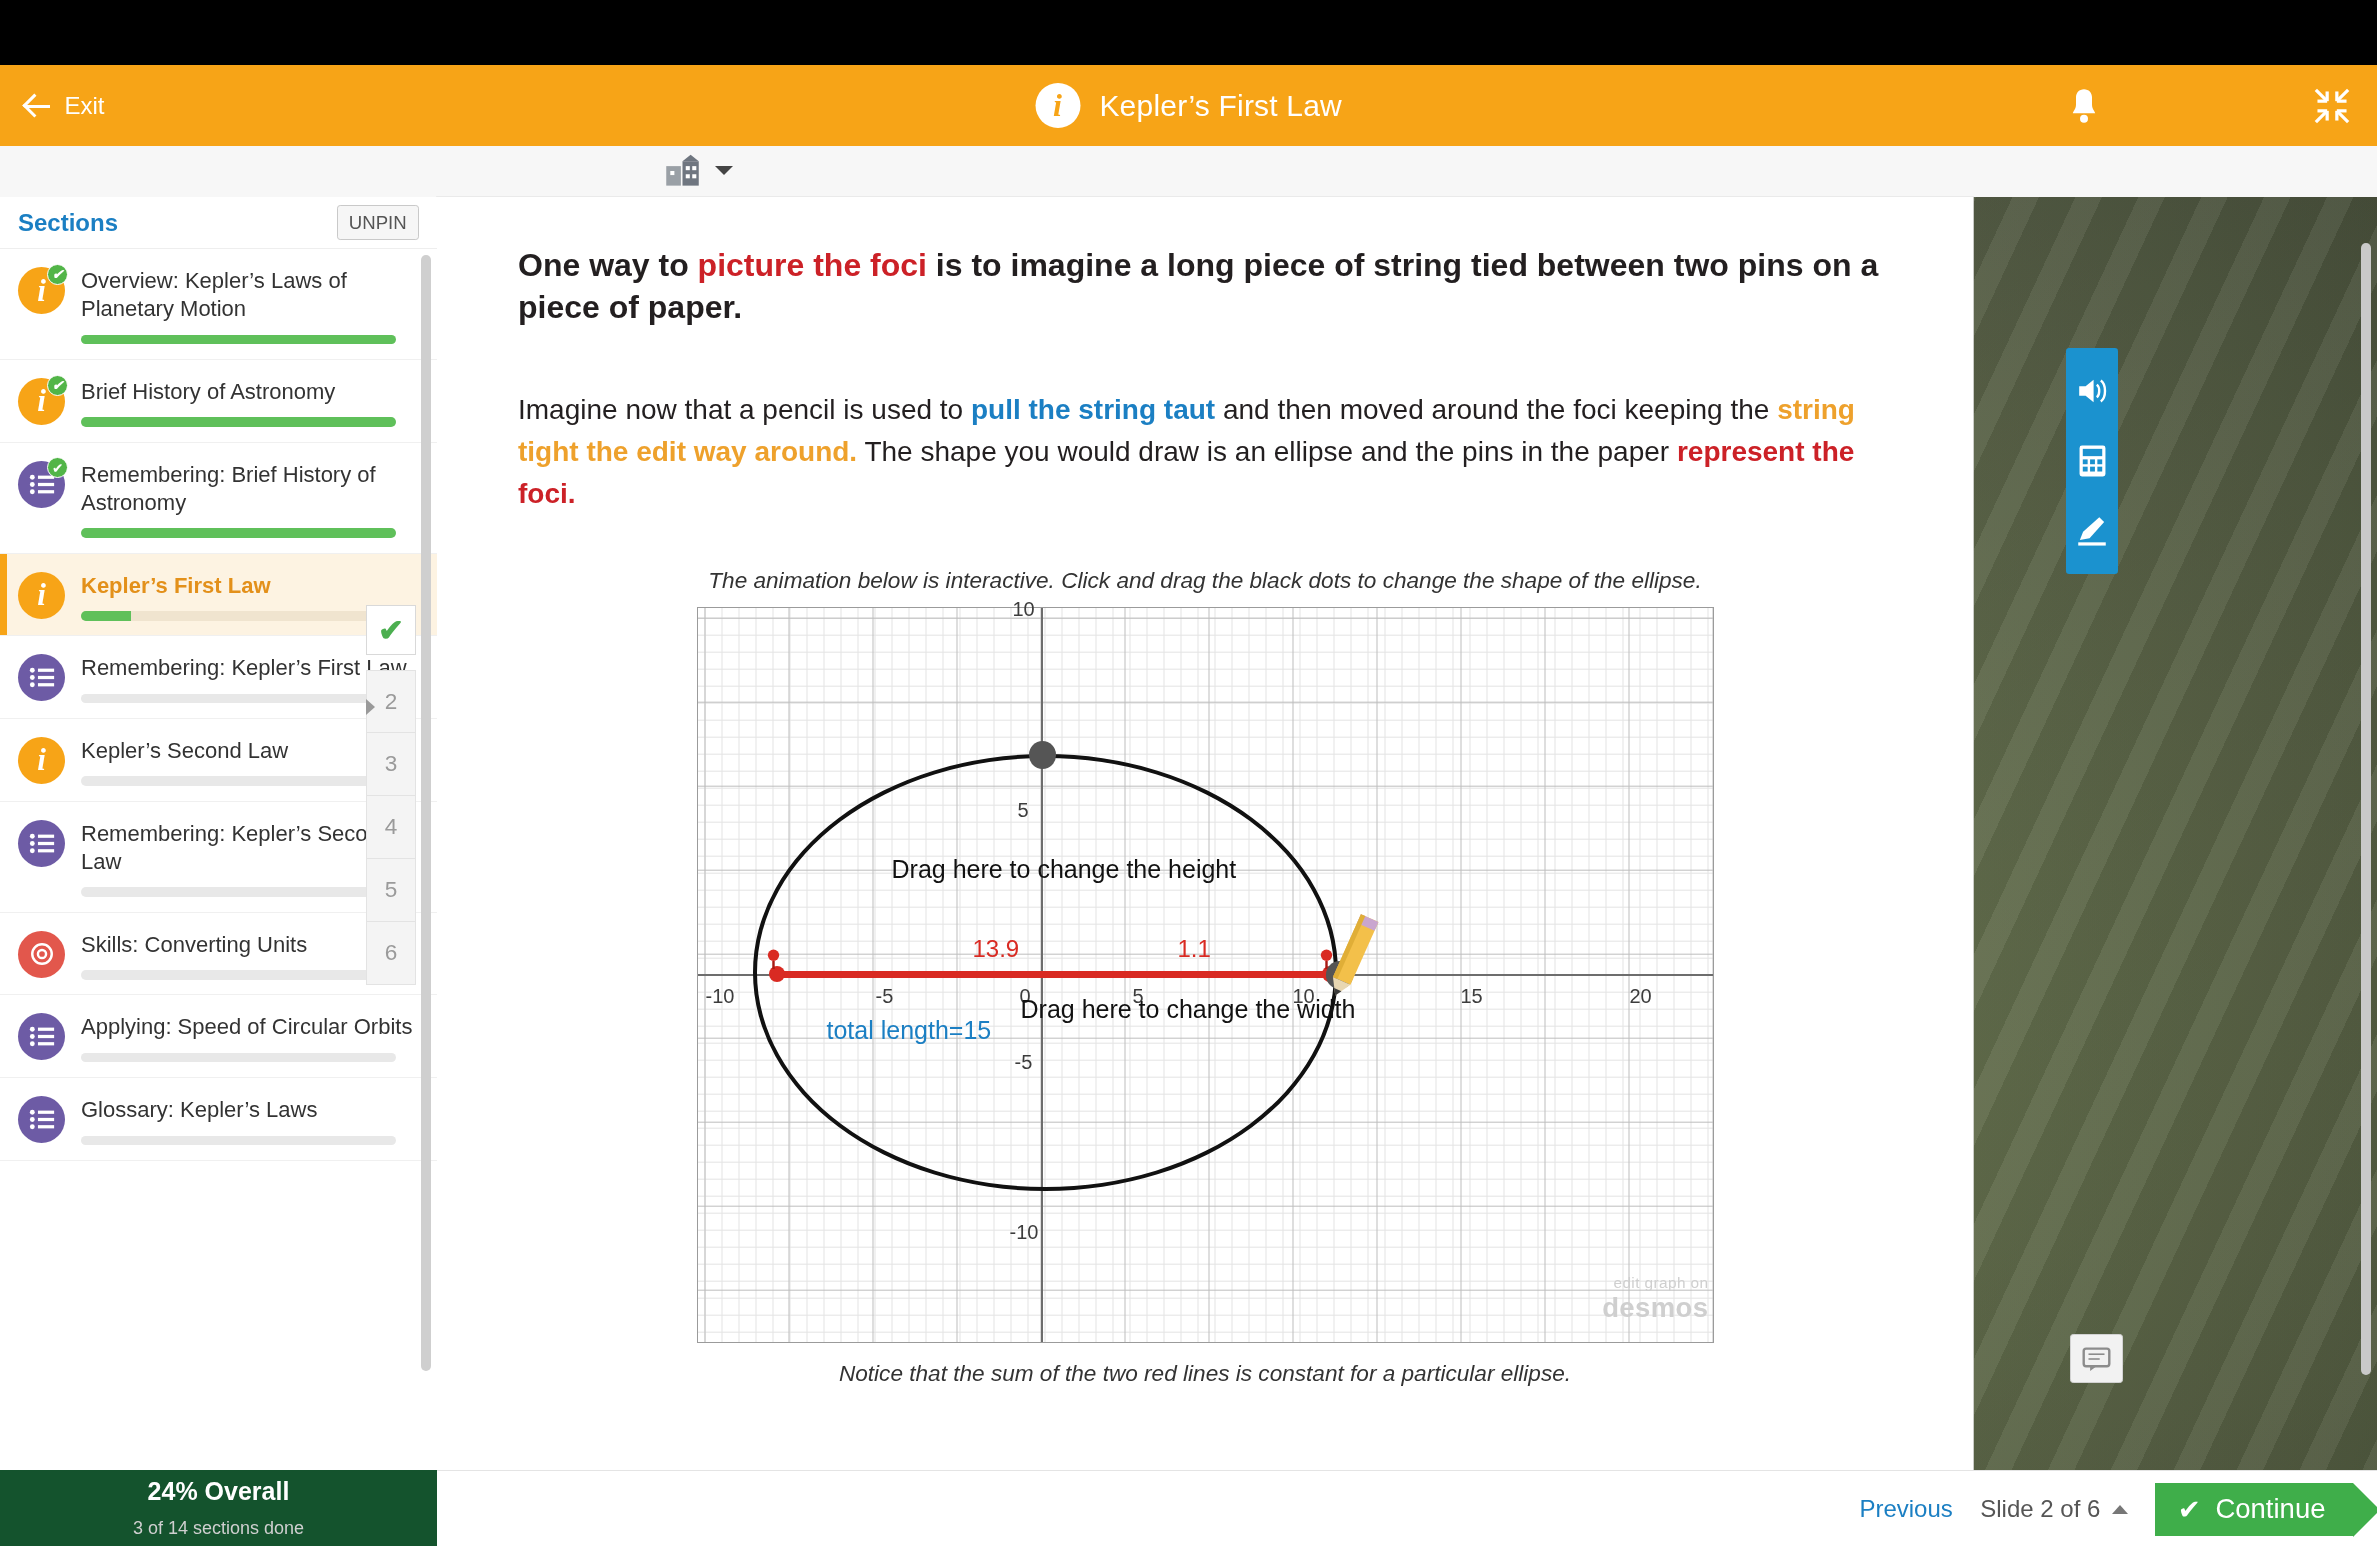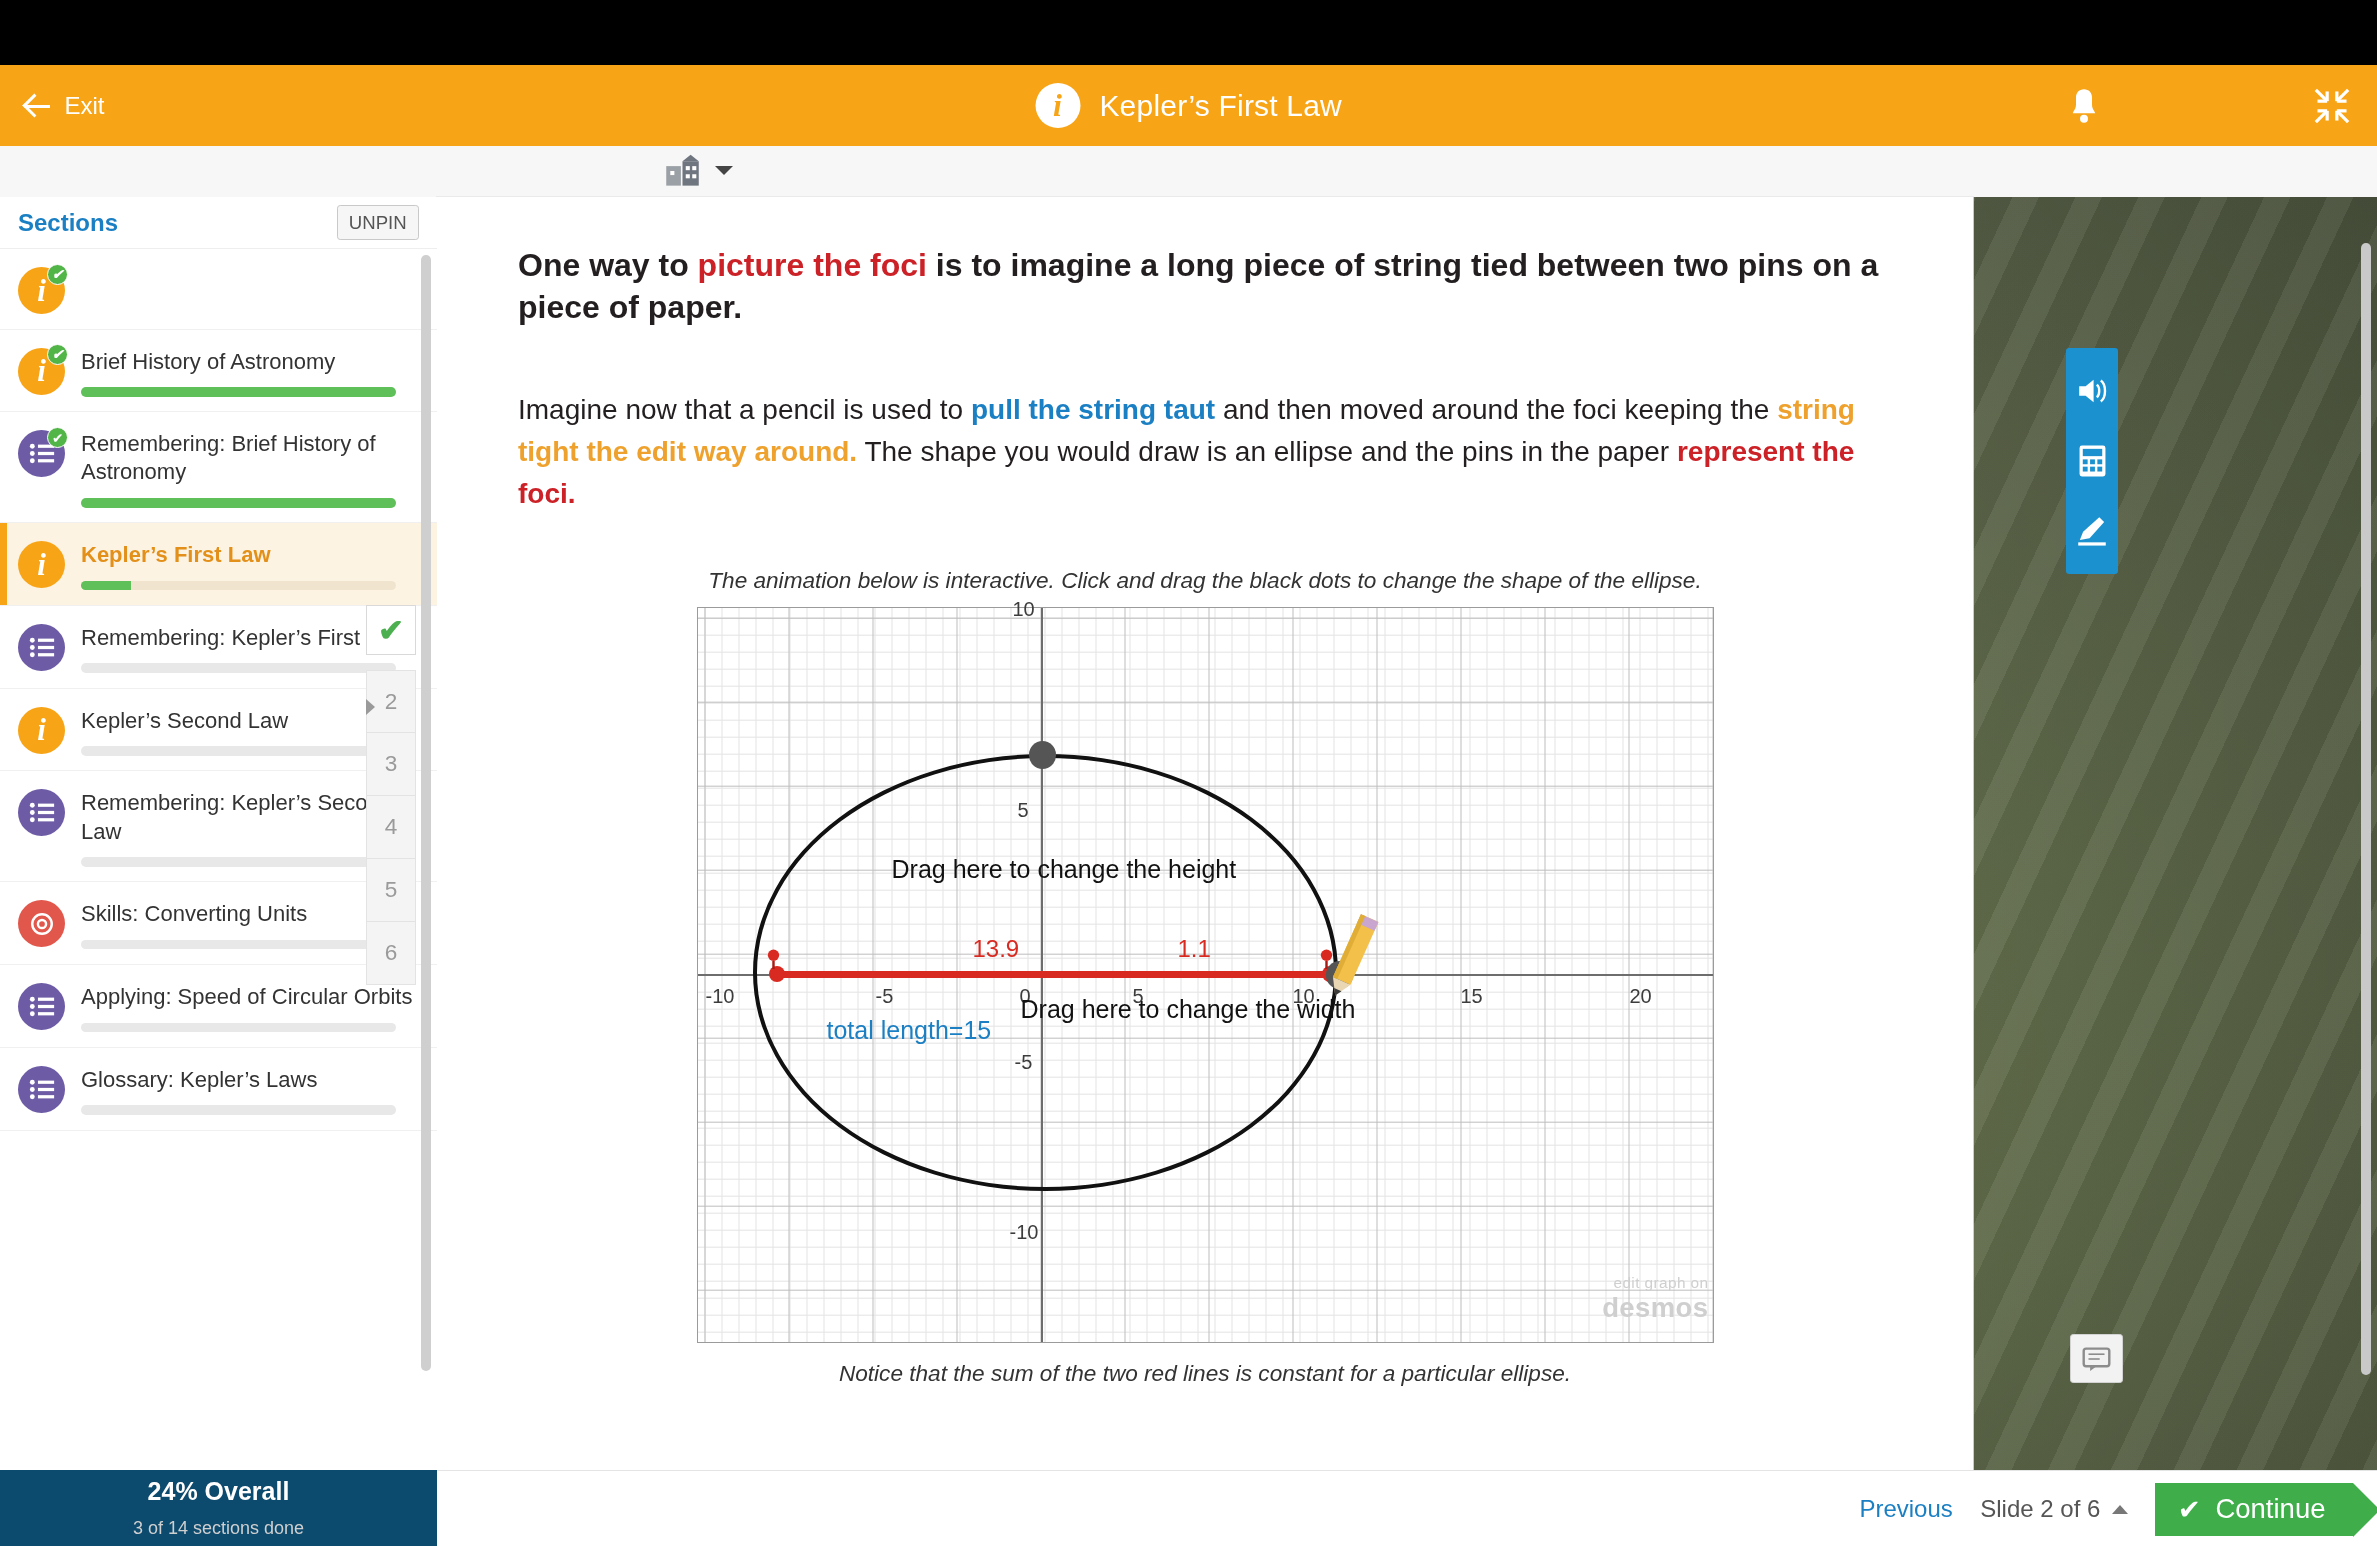--- a/index.html
+++ b/index.html
@@ -252,21 +252,21 @@
     position:absolute; left:366px; top:699px; z-index:15;
     width:0; height:0; border-top:8px solid transparent; border-bottom:8px solid transparent;
     border-left:9.7px solid #9a9a9a;
   }
   
   #footer {
     position:absolute; left:0; bottom:0; width:2377px; height:76px; background:#ffffff;
     border-top:0.8px solid #e4e4e4; z-index:40;padding-left:36px;
   }
   #progress-box {
-    position:absolute; left:0; bottom:0; width:437px; height:76px; background:#0c4a6e;
+    position:absolute; left:0; bottom:0; width:437px; height:76px; background:#14532d;
     color:#fff; display:flex; flex-direction:column; align-items:center; justify-content:center;
     z-index:41;
   }
   #progress-pct { font-size:25px; font-weight:bold; }
   #progress-sub { font-size:18px; color:#cfcfcf; margin-top:12px; }
   #footer-right {
     position:absolute; right:24px; top:0; height:76px; display:flex; align-items:center; gap:27.5px;
   }
   #prev-link { color:#1b7fc3; font-size:24px; cursor:pointer; }
   #slide-count { color:#555; font-size:24px; display:flex; align-items:center; gap:11.3px; cursor:pointer; }
@@ -476,20 +476,26 @@
   <div id="sidebar-head">
     <div id="sections-title">Sections</div>
     <div id="unpin-btn">UNPIN</div>
   </div>
   <div class="sec-list">
 
     <div class="sec-item">
       <div class="badge info">i
         <span class="check">✔</span>
       </div>
+      <div class="sec-text">
+        <div class="sec-label">Overview: Kepler’s Laws of Planetary Motion</div>
+        <div class="bar">
+            <i style="width:100%"></i>
+          </div>
+      </div>
     </div>
 
     <div class="sec-item">
       <div class="badge info">i
         <span class="check">✔</span>
       </div>
       <div class="sec-text">
         <div class="sec-label">Brief History of Astronomy</div>
         <div class="bar">
             <i style="width:100%"></i>

